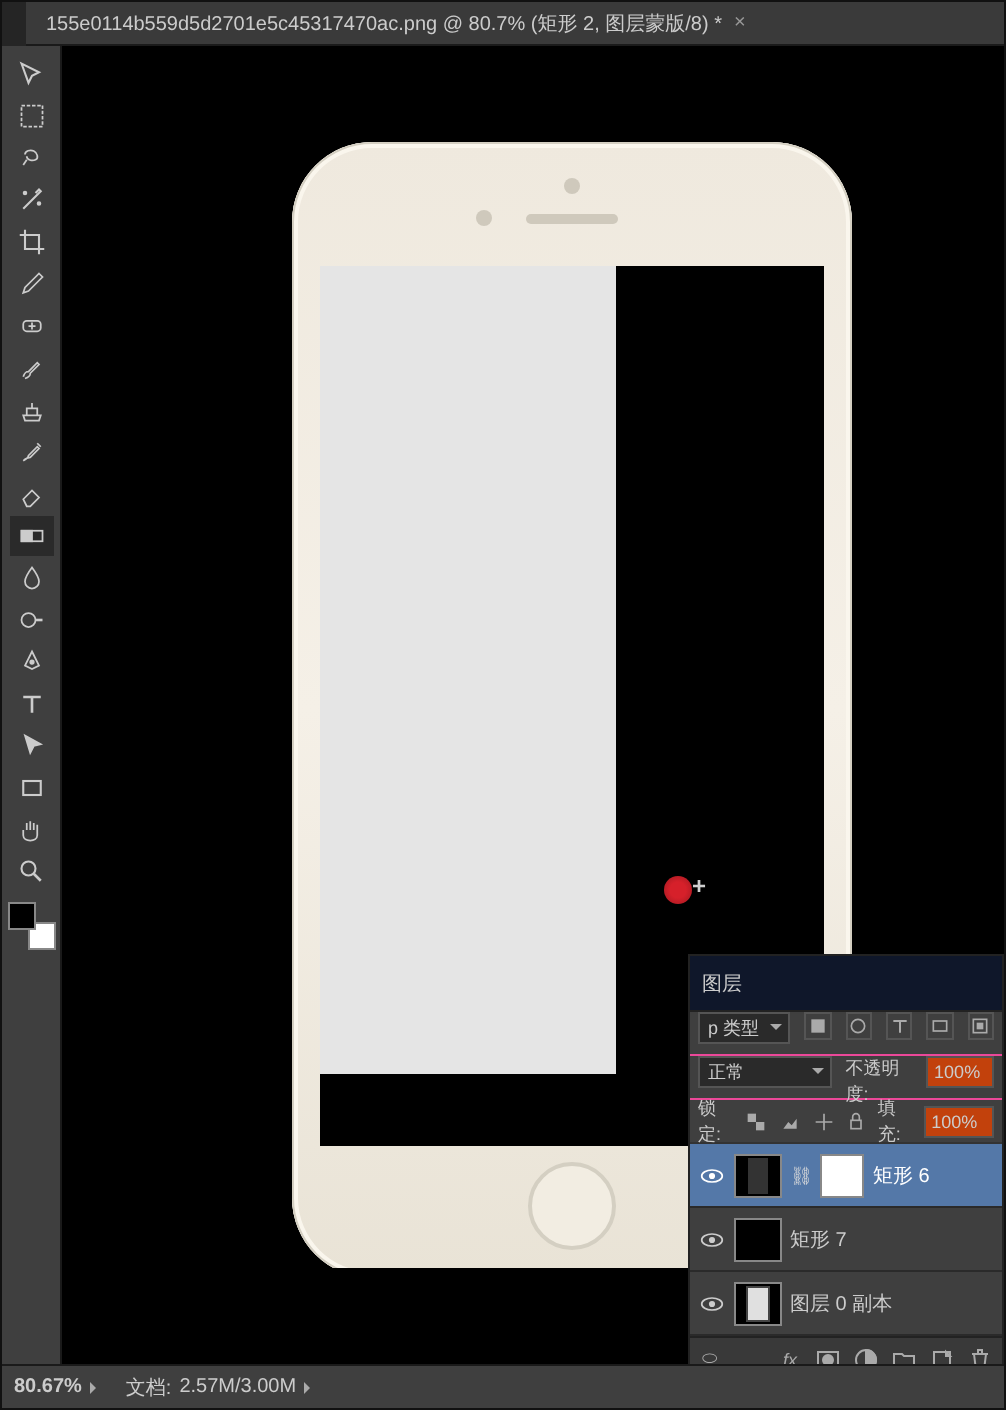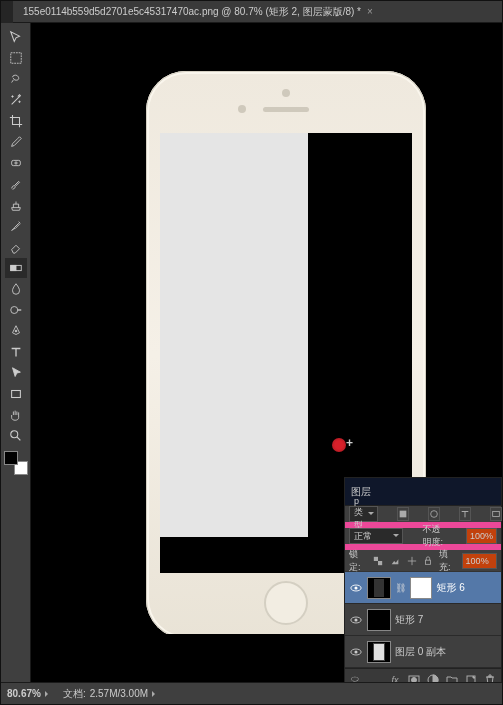--- a/index.html
+++ b/index.html
@@ -23,21 +23,21 @@
 .camera { position: absolute; top: 18px; left: 50%; transform: translateX(-50%); width: 8px; height: 8px; background: #cfc9bc; border-radius: 50%; }
 .sensor { position: absolute; top: 34px; left: 92px; width: 8px; height: 8px; background: #cfc9bc; border-radius: 50%; }
 .screen { position: absolute; top: 62px; left: 14px; width: 252px; height: 440px; background: #000; }
 .rect-white { position: absolute; top: 0; left: 0; width: 148px; height: 404px; background: #e5e5e5; }
 .cursor-dot { position: absolute; top: 305px; left: 172px; width: 14px; height: 14px; background: radial-gradient(circle,#d6202a 40%,#9e1820 100%); border-radius: 50%; }
 .cursor-plus { position: absolute; top: 303px; left: 186px; color: #cfcfcf; font-size: 12px; font-weight: bold; }
 .home-btn { position: absolute; bottom: 14px; left: 50%; transform: translateX(-50%); width: 44px; height: 44px; border: 2px solid #d4cfc2; border-radius: 50%; background: #f2ede2; }
 .bottom-overlay { position: absolute; bottom: 0; left: 0; right: 0; height: 48px; background: #000; }
 .layers-panel { position: absolute; right: 0; top: 454px; width: 158px; background: #3f3f3f; border: 1px solid #222; font-size: 10px; color: #ccc; }
 .panel-tabs { background: #0f172a; height: 28px; display: flex; align-items: center; padding: 0 6px; border-bottom: 1px solid #222; }
-.panel-row { display: flex; align-items: center; height: 22px; padding: 0 4px; gap: 19px; border-bottom: 6px solid #ec4899; }
+.panel-row { display: flex; align-items: flex-start; height: 22px; padding: 0 4px; gap: 7px; border-bottom: 1px solid #ec4899; }
 .dd { background: #2a2a2a; border: 1px solid #555; height: 16px; display: flex; align-items: center; padding: 0 14px 0 4px; font-size: 9px; position: relative; }
 .dd::after { content: ""; position: absolute; right: 3px; top: 5px; border: 3px solid transparent; border-top-color: #aaa; }
 .mini-btn { width: 14px; height: 14px; border: 1px solid #555; display: flex; align-items: center; justify-content: center; }
 .mini-btn svg { width: 10px; height: 10px; fill: #aaa; }
 .lock-row { height: 22px; display: flex; align-items: center; padding: 0 4px; gap: 4px; border-bottom: 1px solid #333; font-size: 9px; }
 .lock-icon { width: 14px; height: 14px; display: flex; align-items: center; justify-content: center; }
 .lock-icon svg { width: 10px; height: 10px; fill: #aaa; }
 .layer-list { max-height: 110px; overflow: hidden; }
 .layer { display: flex; align-items: center; height: 32px; padding: 0 4px; gap: 4px; border-bottom: 1px solid #2a2a2a; }
 .layer.active { background: #5478a8; color: #fff; }

